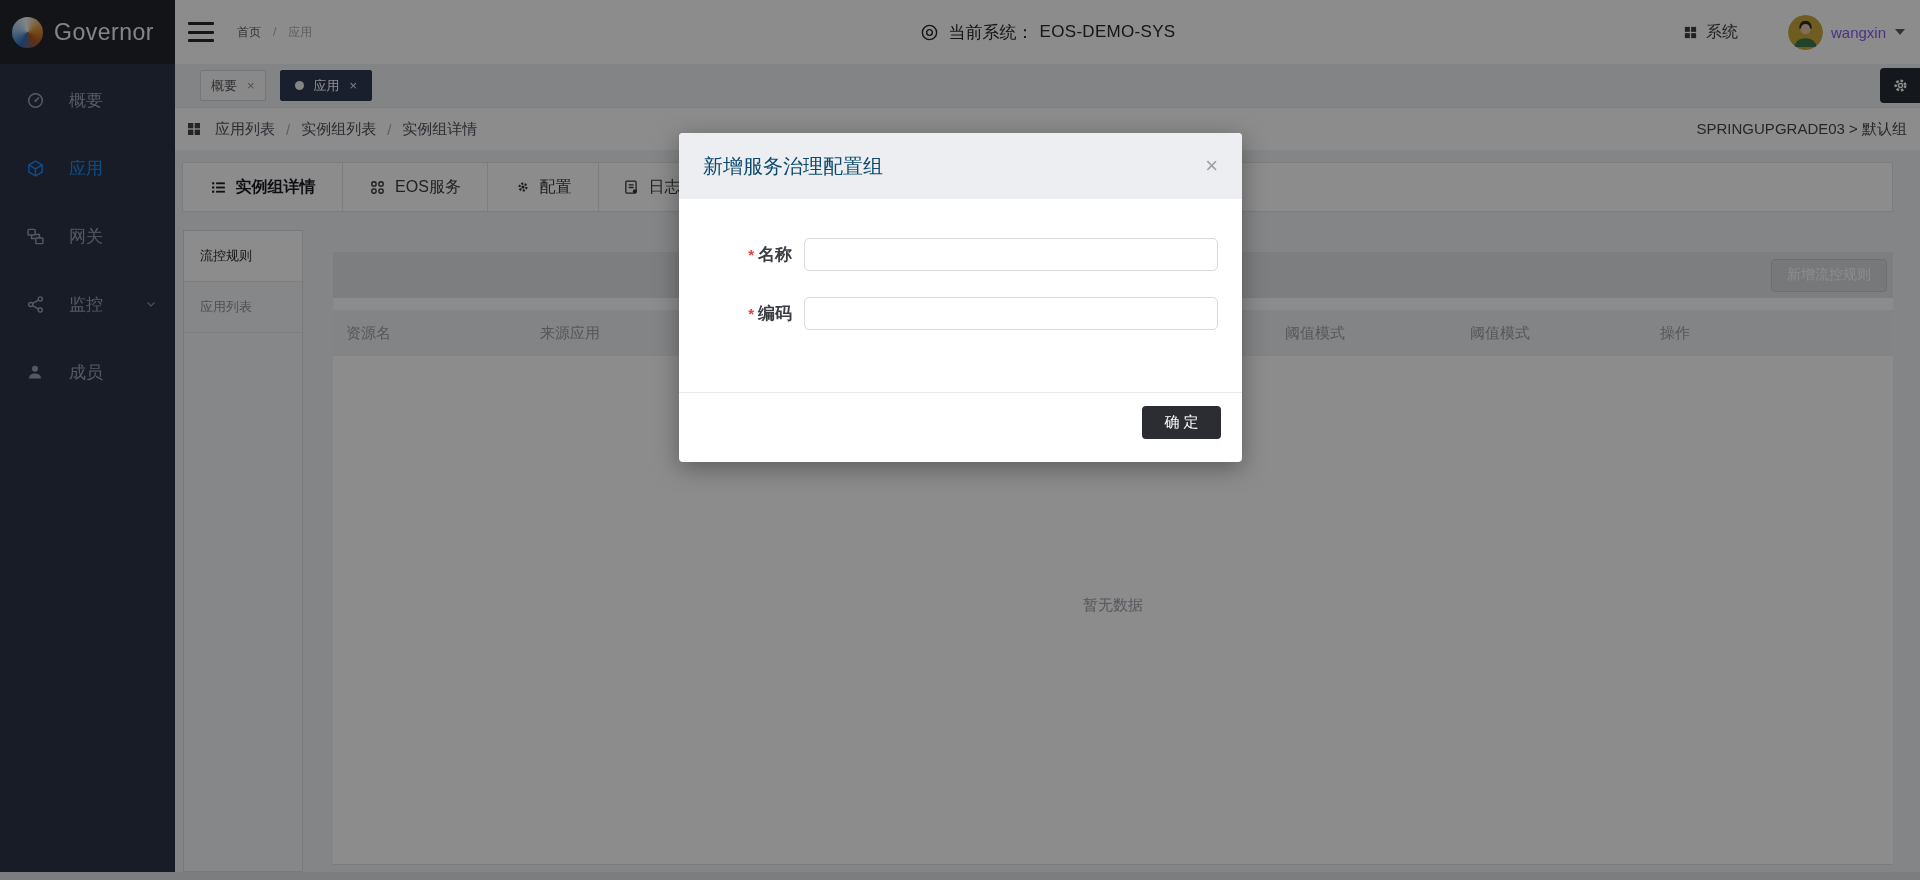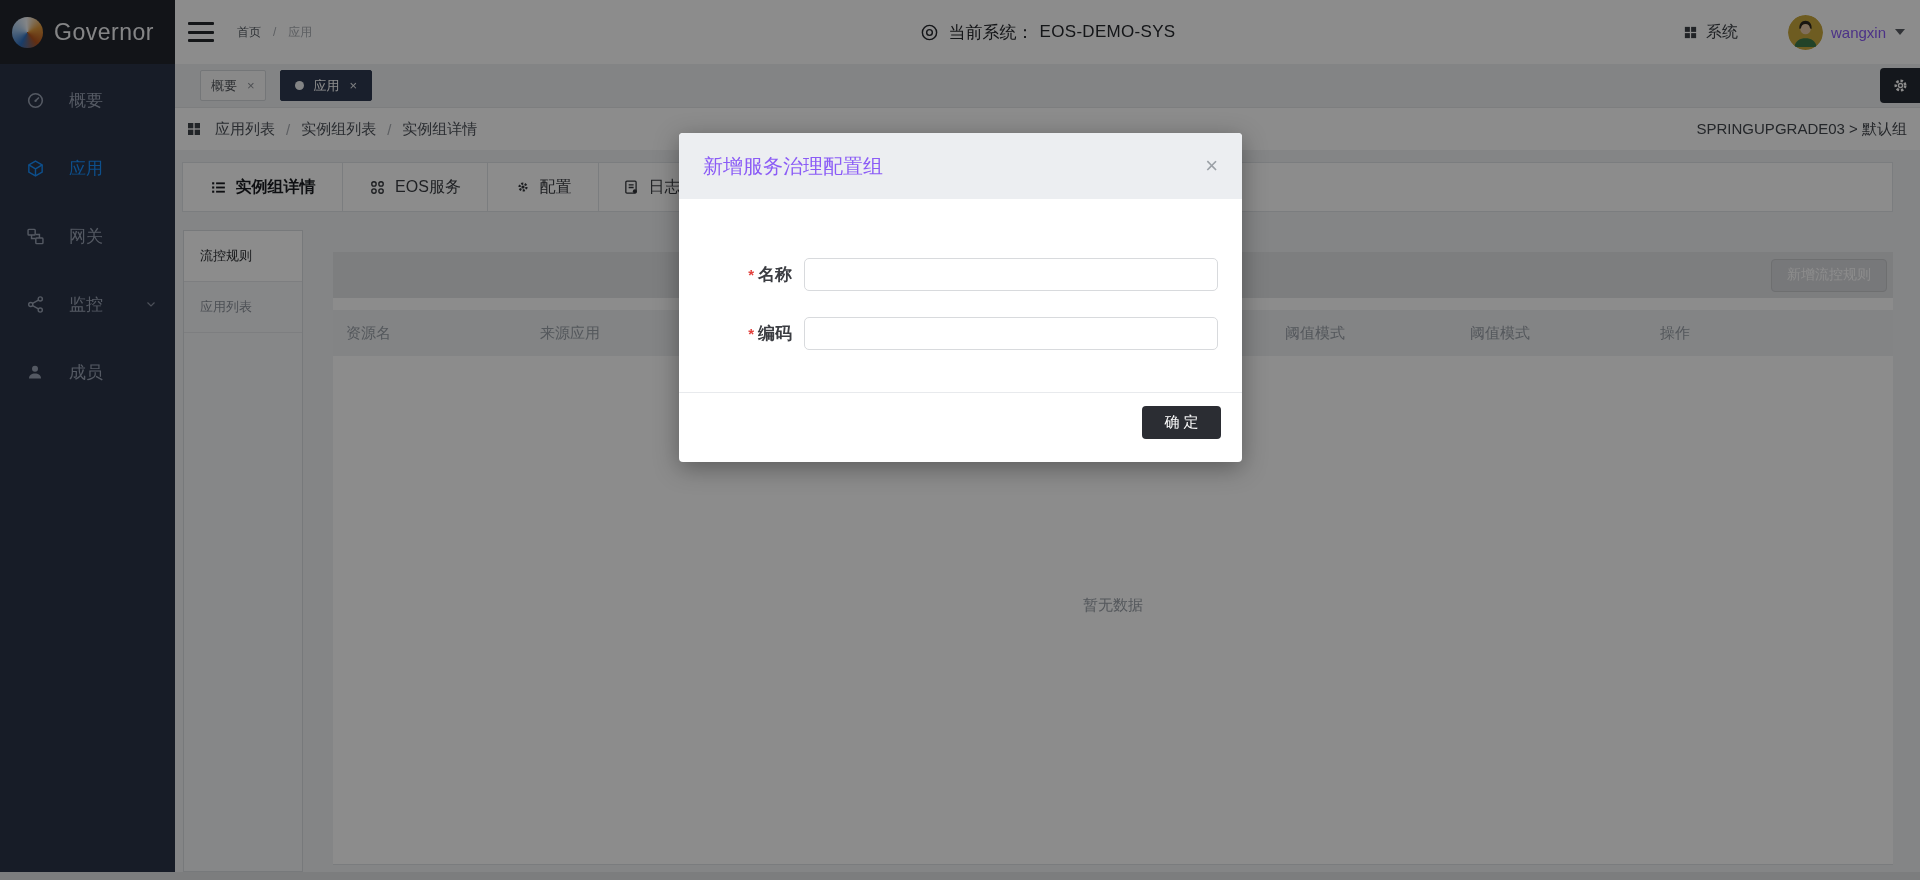--- a/index.html
+++ b/index.html
@@ -107,24 +107,24 @@
 
   
   .hscroll { position:absolute; left:0; bottom:0; width:1920px; height:8px; background:#e2e3e6; }
 
   
   .mask { position:absolute; inset:0; background:rgba(0,0,0,0.45); z-index:90; }
   .modal { position:absolute; left:679px; top:133px; width:563px; height:329px; background:#fff;
            border-radius:4px; z-index:95; box-shadow:0 6px 24px rgba(0,0,0,.35); }
   .modal-header { height:66px; background:#eceef1; border-radius:4px 4px 0 0;
                   display:flex; align-items:center; padding:0 24px; }
-  .modal-title { font-size:20px; color:#8b5cf6; }
+  .modal-title { font-size:20px; color:#0c4a6e; }
   .modal-close { margin-left:auto; font-size:22px; color:#9ba0a6; cursor:pointer; line-height:1; }
   .modal-body { position:relative; height:193px; }
-  .form-row { position:absolute; left:0; right:0; height:33px; display:flex;margin-top:20px; }
+  .form-row { position:absolute; left:0; right:0; height:33px; display:flex; }
   .form-row.r1 { top:39px; } .form-row.r2 { top:98px; }
   .form-label { width:125px; text-align:right; padding-right:12px; line-height:33px;
                 font-size:17px; font-weight:bold; color:#3b3d42; }
   .req { color:#e2413d; margin-right:4px; font-size:15px; }
   .form-input { width:414px; height:33px; border:1px solid #d8dadd; border-radius:5px; padding:0 10px;
                 font-size:15px; color:#333; outline:none; background:#fff; }
   .modal-footer { position:absolute; left:0; right:0; bottom:0; height:70px; border-top:1px solid #e8eaed; }
   .ok-btn { position:absolute; right:21px; top:13px; width:79px; height:33px; background:#2b2d33; color:#fff;
             border:none; border-radius:4px; font-size:15px; cursor:pointer; font-family:inherit; }
 </style>

